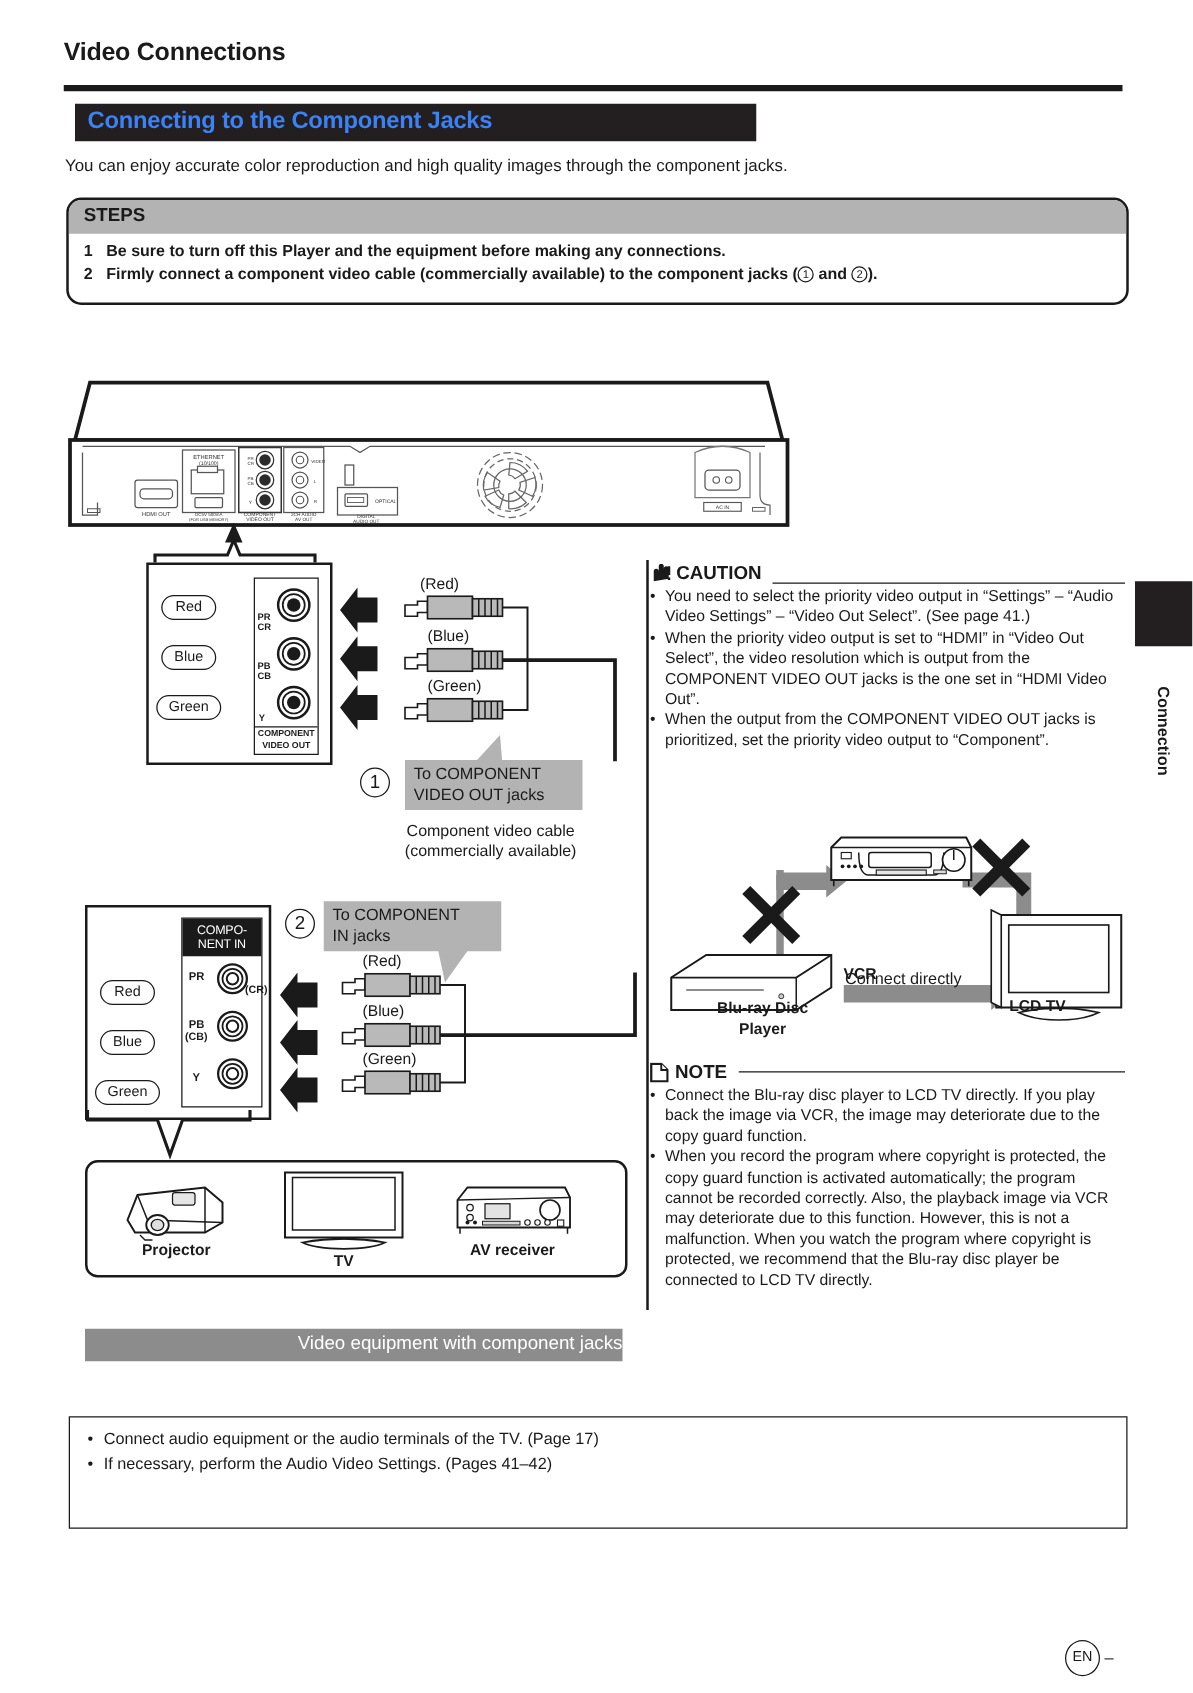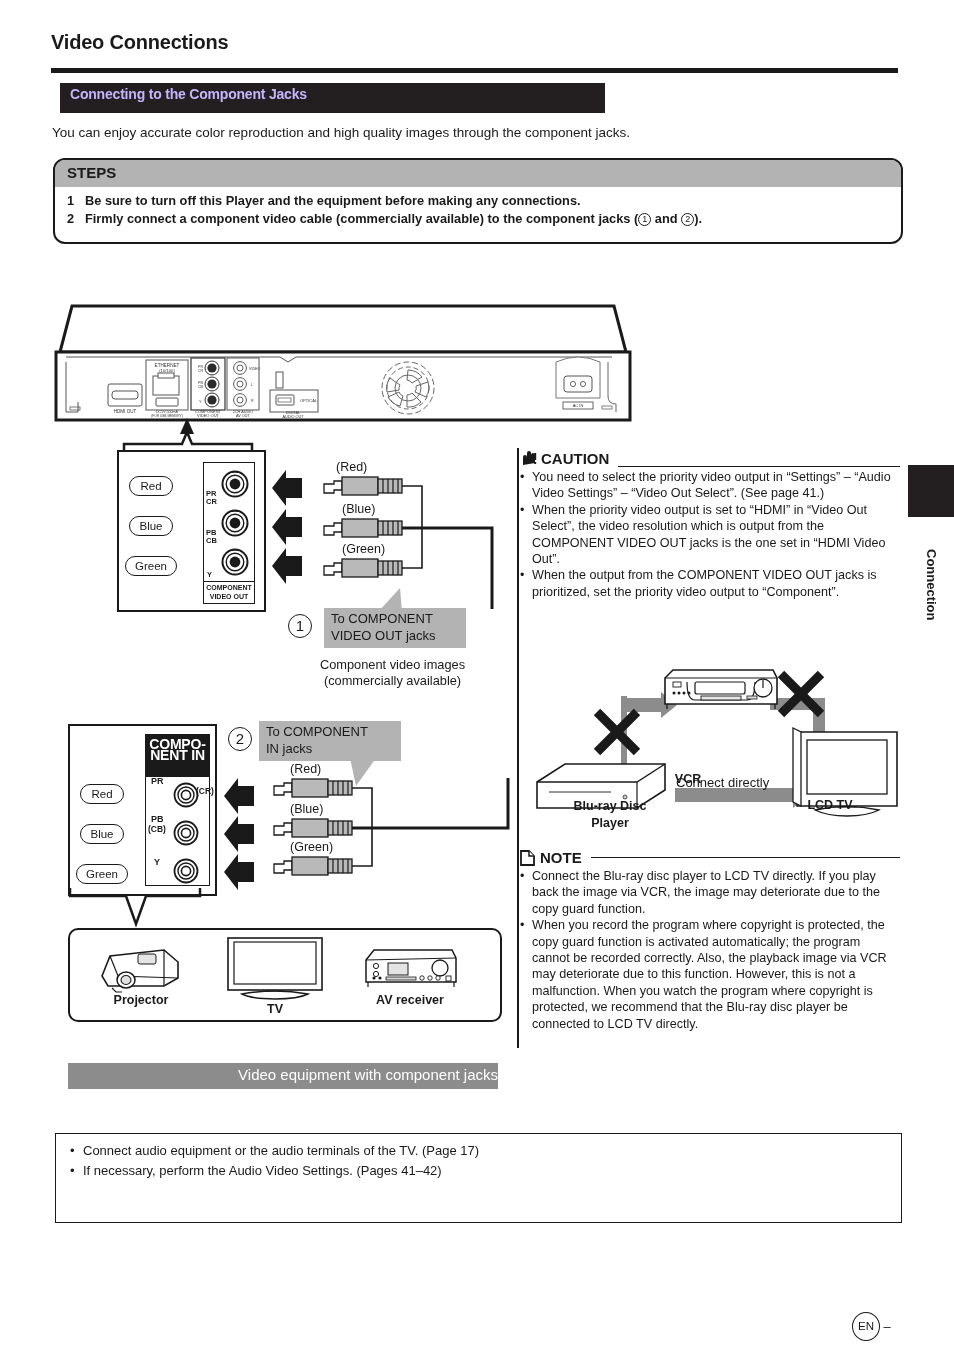--- a/index.html
+++ b/index.html
@@ -20,21 +20,21 @@
     font-size:20px;font-weight:bold;letter-spacing:-0.2px;
   }
   .hdr-rule{
     position:absolute;left:51px;top:68px;width:847px;height:5px;background:#1a1a1a;
   }
   .sec-bar{
     position:absolute;left:60px;top:83px;width:545px;height:30px;
     background:#231f20;
   }
   .sec-bar span{
-    display:block;color:#c4b5fd;font-size:14px;font-weight:bold;
+    display:block;color:#3b82f6;font-size:19px;font-weight:bold;
     padding:3px 0 0 10px;letter-spacing:-0.2px;
   }
   .intro{
     position:absolute;left:52px;top:124px;width:800px;
     font-size:13.5px;line-height:17px;
   }
 
   
   .steps{
     position:absolute;left:53px;top:158px;width:846px;height:82px;
@@ -85,22 +85,22 @@
   }
   .outjacks{
     position:absolute;left:84px;top:10px;width:50px;height:140px;
     border:1.5px solid #1a1a1a;background:#fff;
   }
   .injacks{
     position:absolute;left:75px;top:8px;width:63px;height:150px;
     border:1.5px solid #1a1a1a;background:#fff;
   }
   .injacks-hd{
-    background:#1a1a1a;color:#fff;font-size:14px;font-weight:bold;
-    text-align:center;line-height:11px;padding:4px 0 16px 0;letter-spacing:-0.2px;
+    background:#1a1a1a;color:#fff;font-size:10px;font-weight:normal;
+    text-align:center;line-height:11px;padding:4px 0 4px 0;letter-spacing:-0.2px;
   }
   .jacklbl{position:absolute;font-size:7.5px;font-weight:bold;line-height:7.5px;}
   .outfoot{
     position:absolute;left:0;bottom:0;width:100%;
     border-top:1px solid #1a1a1a;font-size:7px;font-weight:bold;
     text-align:center;line-height:8.5px;padding:2px 0 2px 0;
   }
   .plug-lbl{position:absolute;font-size:12.5px;}
 
   
@@ -391,21 +391,21 @@
 
   <div class="bignum" style="left:288px;top:614px;">1</div>
   <div class="callout" style="left:324px;top:608px;width:127px;">
     <span>To COMPONENT</span><br>
     <span>VIDEO OUT jacks</span>
   </div>
   <svg style="position:absolute;left:370px;top:588px;width:40px;height:24px;">
     <path d="M8 24 L30 0 L32 24 Z" fill="#b3b3b3"></path>
   </svg>
   <div class="cable-cap" style="left:300px;top:657px;width:185px;">
-    <span>Component video images</span><br>
+    <span>Component video cable</span><br>
     <span>(commercially available)</span>
   </div>
 
   <div class="jackbox-in">
     <div class="colorpill" style="left:10px;top:58px;">Red</div>
     <div class="colorpill" style="left:10px;top:98px;">Blue</div>
     <div class="colorpill" style="left:6px;top:138px;width:50px;">Green</div>
 
     <div class="injacks">
       <div class="injacks-hd">

